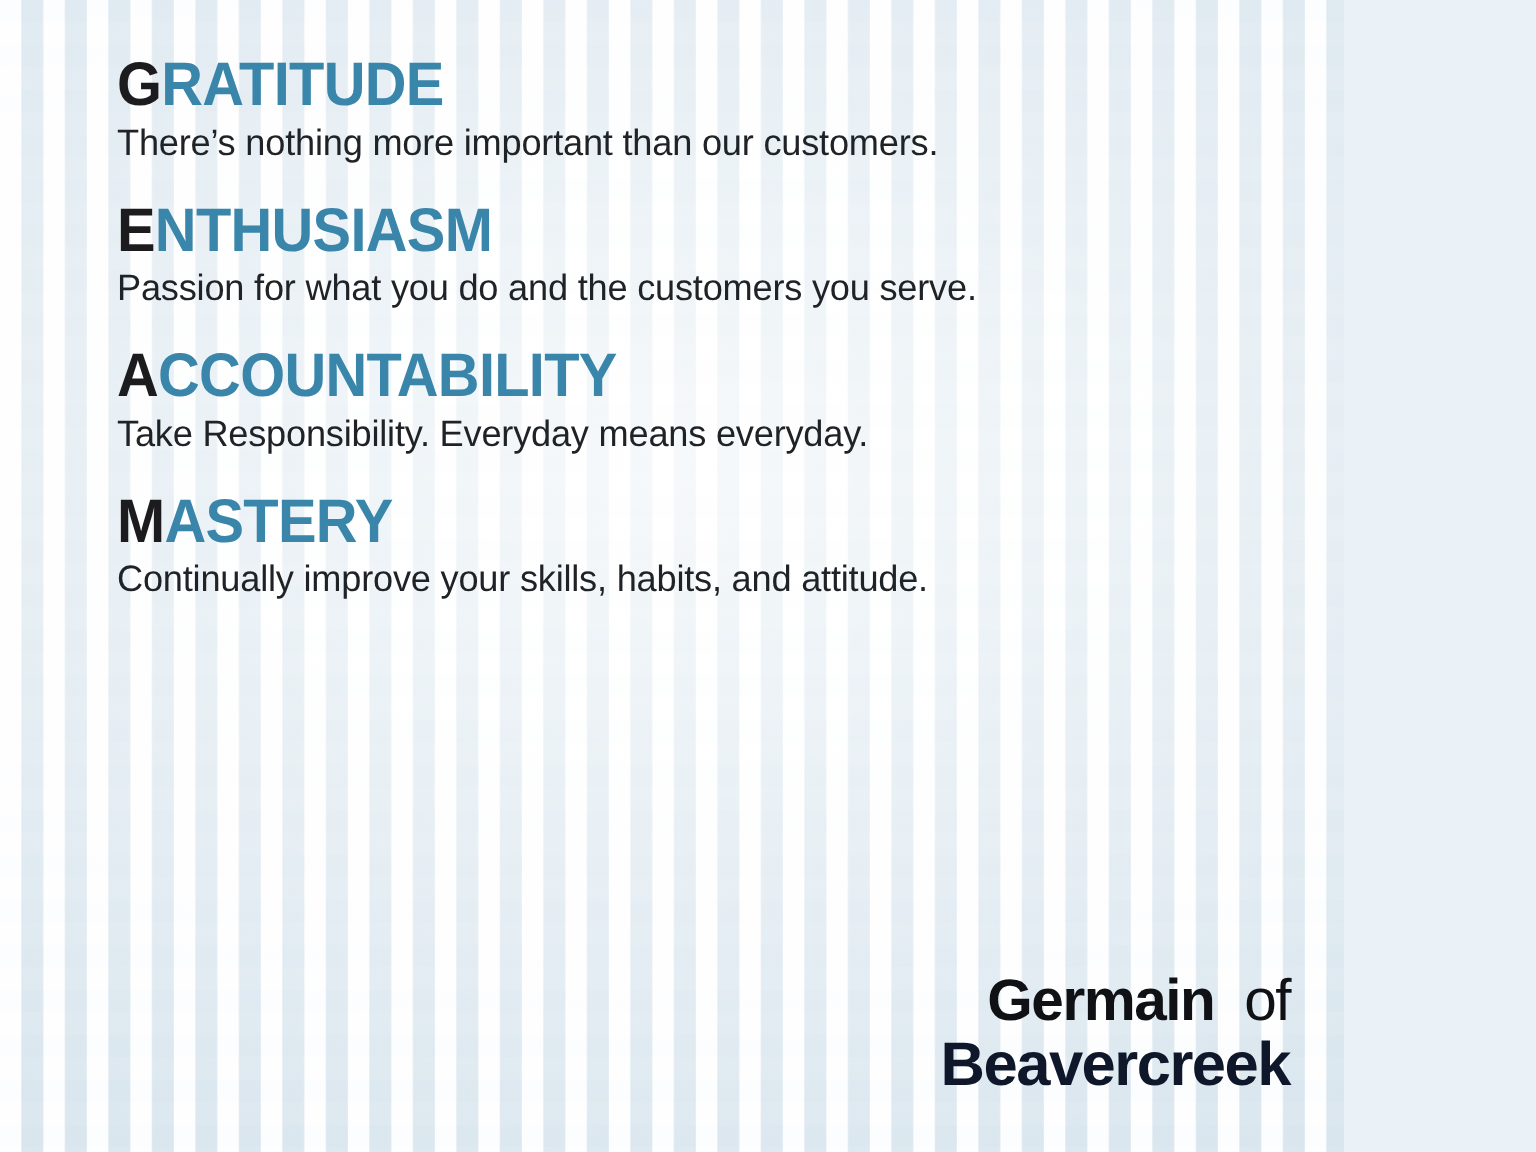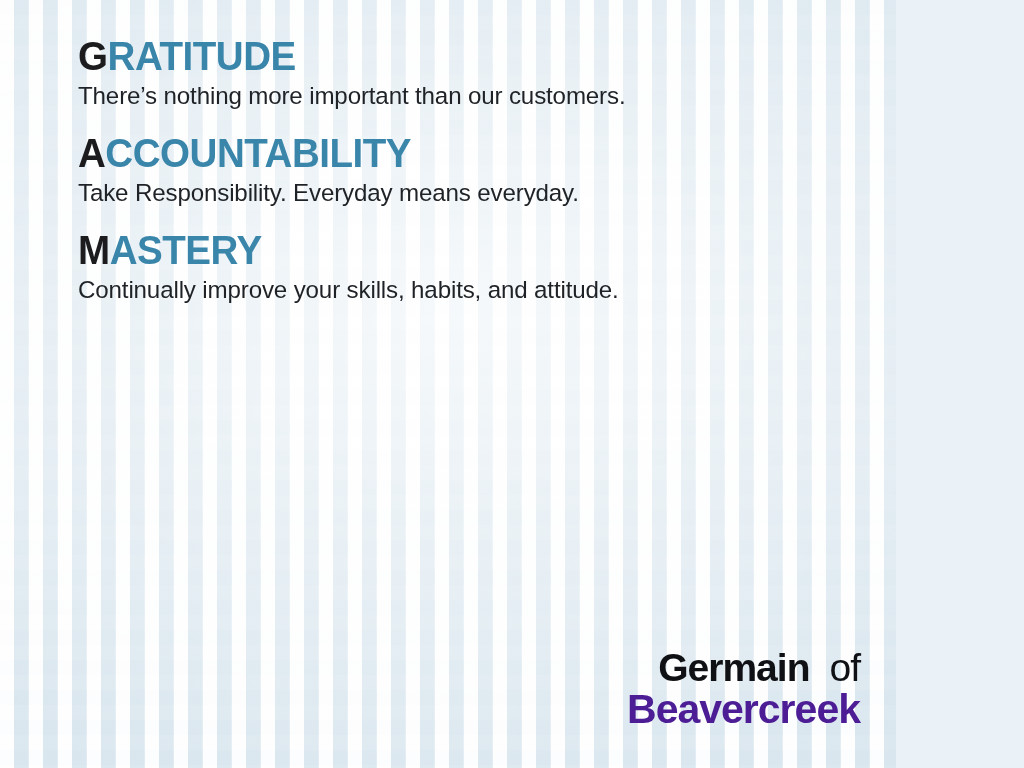--- a/index.html
+++ b/index.html
@@ -111,41 +111,45 @@
   }
   .logo-line1 .logo-of {
     font-weight: 400;
     margin-left: 20px;
   }
   .logo-line2 {
     font-family: "Liberation Sans", sans-serif;
     font-weight: 700;
     font-size: 41px;
     letter-spacing: -1px;
-    color: #4c1d95;
+    color: #0f172a;
     white-space: nowrap;
     margin-top: 2px;
   }
 </style>
 </head>
 <body>
 
 <div id="poster">
 
   <div id="bg-pattern"></div>
   <div id="bg-pattern2"></div>
   <div id="bg-sheen"></div>
 
   <div id="values">
 
     <div class="value-block">
       <div class="value-heading"><span class="initial">G</span><span class="rest">RATITUDE</span></div>
       <div class="value-desc">There’s nothing more important than our customers.</div>
     </div>
 
+    <div class="value-block">
+      <div class="value-heading"><span class="initial">E</span><span class="rest">NTHUSIASM</span></div>
+      <div class="value-desc">Passion for what you do and the customers you serve.</div>
+    </div>
 
 
     <div class="value-block">
       <div class="value-heading"><span class="initial">A</span><span class="rest">CCOUNTABILITY</span></div>
       <div class="value-desc">Take Responsibility. Everyday means everyday.</div>
     </div>
 
     <div class="value-block">
       <div class="value-heading"><span class="initial">M</span><span class="rest">ASTERY</span></div>
       <div class="value-desc">Continually improve your skills, habits, and attitude.</div>

